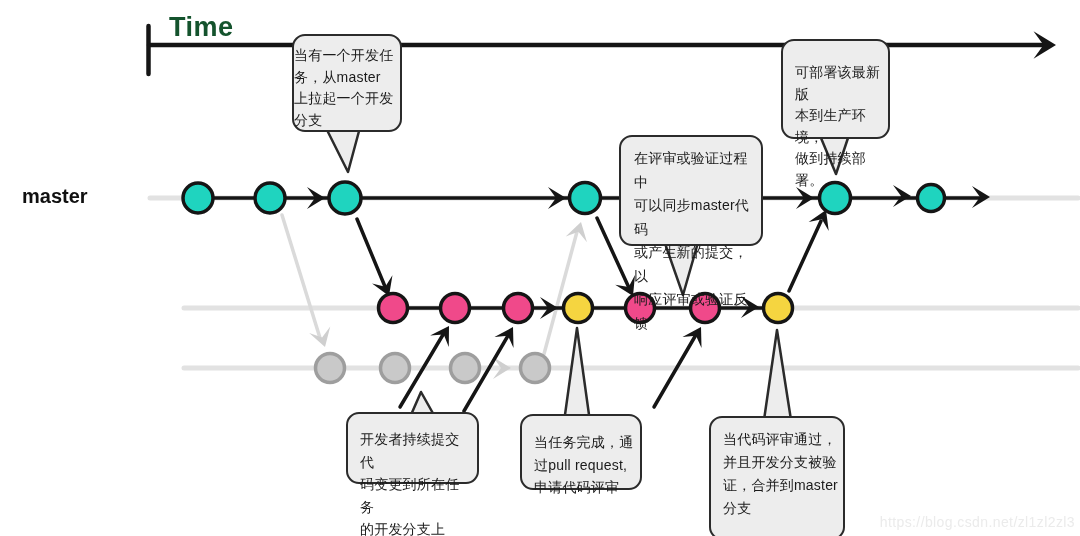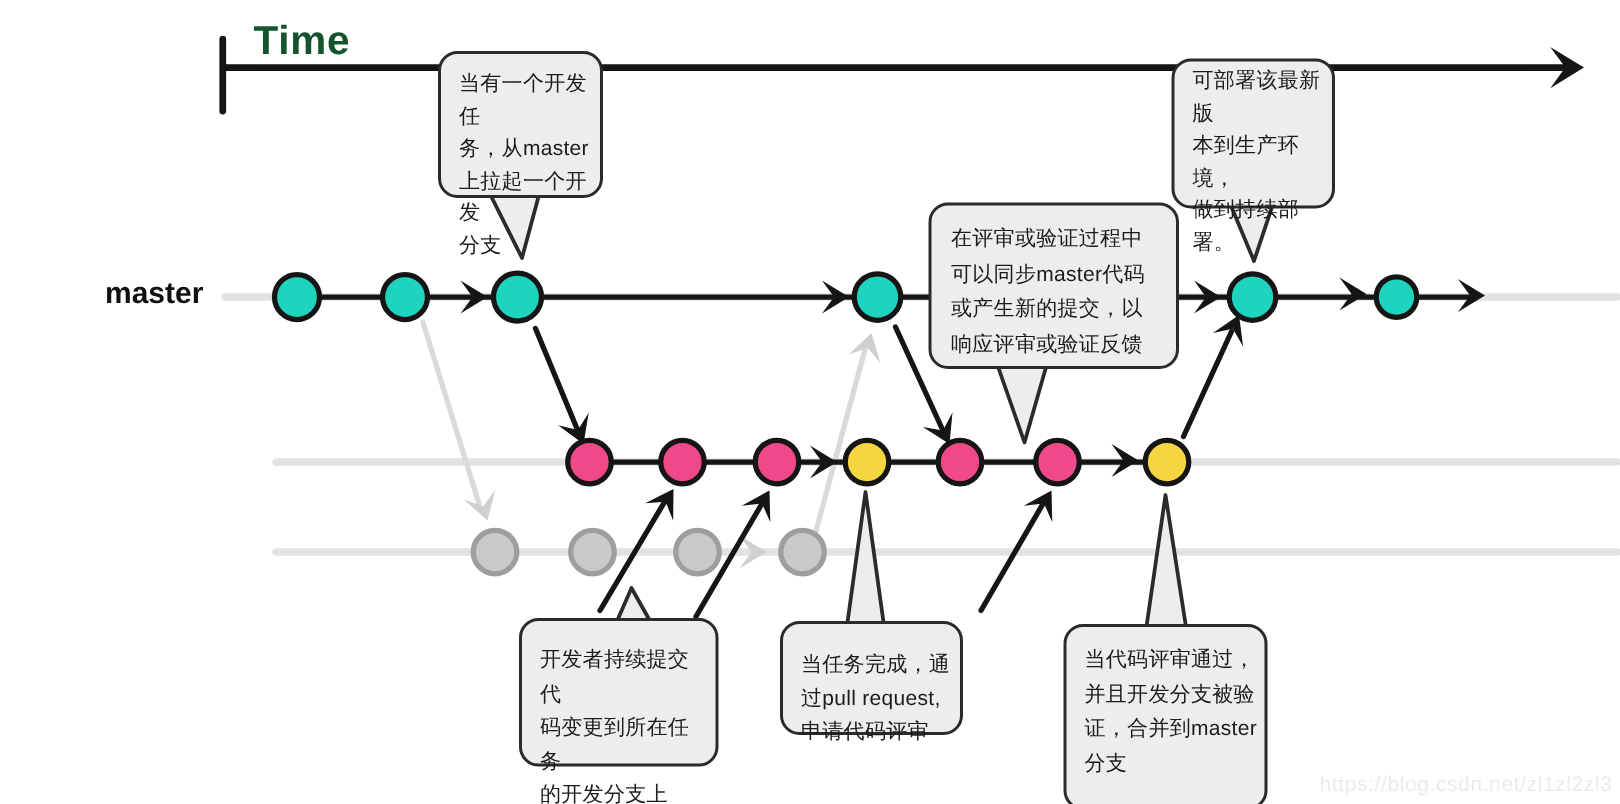--- a/index.html
+++ b/index.html
@@ -12,36 +12,36 @@
 
   .lane-underlay{stroke:var(--lane-gray);stroke-width:5;fill:none;stroke-linecap:round;}
   .gray-diag{stroke:var(--soft-gray);stroke-width:3.5;fill:none;stroke-linecap:round;}
   .black-line{stroke:var(--ink);stroke-width:3.5;fill:none;stroke-linecap:round;}
   .axis-line{stroke:var(--ink);stroke-width:4.5;fill:none;stroke-linecap:round;}
   .arrow-black{fill:var(--ink);stroke:none;}
   .arrow-gray{fill:var(--arrow-gray);stroke:none;}
   .tail{fill:var(--bubble-fill);stroke:var(--bubble-border);stroke-width:2.5;stroke-linejoin:round;}
 
   .time-label{position:absolute;left:169px;top:12px;font-size:27px;font-weight:700;color:#14532d;letter-spacing:0.5px;}
-  .lane-label{position:absolute;left:22px;font-size:20px;font-weight:600;color:#101010;margin-left:48px;}
+  .lane-label{position:absolute;left:22px;font-size:20px;font-weight:600;color:#101010;}
   #lane-master{top:185px;}
   #lane-feature{top:318px;}
 
   .callout{
     position:absolute;box-sizing:border-box;
     background:var(--bubble-fill);
     border:2.5px solid var(--bubble-border);
     border-radius:13px;
     color:#1b1b1b;font-size:14px;line-height:21.5px;font-weight:500;
     white-space:pre-line;letter-spacing:0.2px;
   }
-  #callout-branch-out{left:292px;top:34px;width:110px;height:98px;padding:9px 5px 5px 12px;}
-  #callout-deploy{left:781px;top:39px;width:109px;height:100px;padding:2px 5px 5px 12px;}
-  #callout-review-sync{left:619px;top:135px;width:167px;height:111px;padding:10px 5px 5px 13px;line-height:23.5px;}
-  #callout-continuous-commit{left:346px;top:412px;width:133px;height:99px;padding:14px 5px 5px 12px;line-height:22.5px;}
+  #callout-branch-out{left:292px;top:34px;width:110px;height:98px;padding:9px 5px 5px 0;}
+  #callout-deploy{left:781px;top:39px;width:109px;height:100px;padding:21px 5px 5px 12px;}
+  #callout-review-sync{left:619px;top:135px;width:144px;height:111px;padding:10px 5px 5px 13px;line-height:23.5px;}
+  #callout-continuous-commit{left:346px;top:412px;width:133px;height:72px;padding:14px 5px 5px 12px;line-height:22.5px;}
   #callout-pull-request{left:520px;top:414px;width:122px;height:76px;padding:15px 5px 5px 12px;line-height:22.5px;}
   #callout-merge{left:709px;top:416px;width:136px;height:124px;padding:10px 5px 5px 12px;line-height:23px;}
 
   .watermark{position:absolute;right:5px;bottom:6px;font-size:14px;color:#ebebeb;letter-spacing:0.4px;}
 </style>
 </head>
 <body>
 
 <div class="stage">
 

